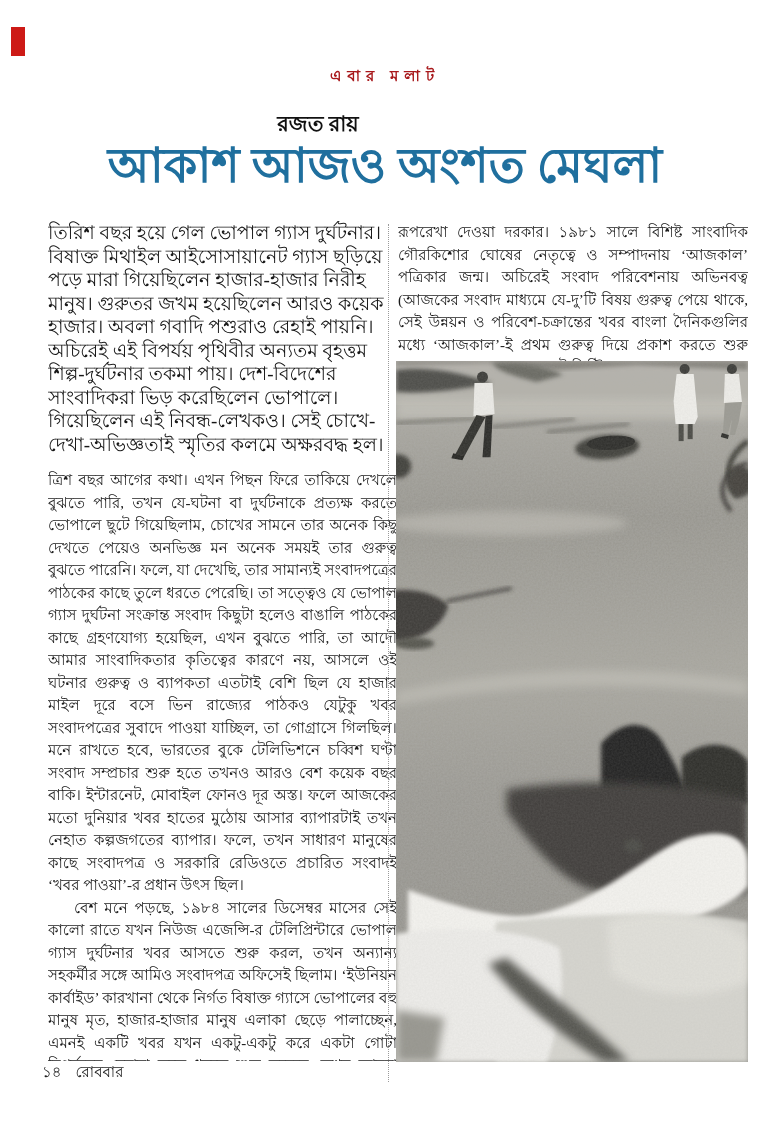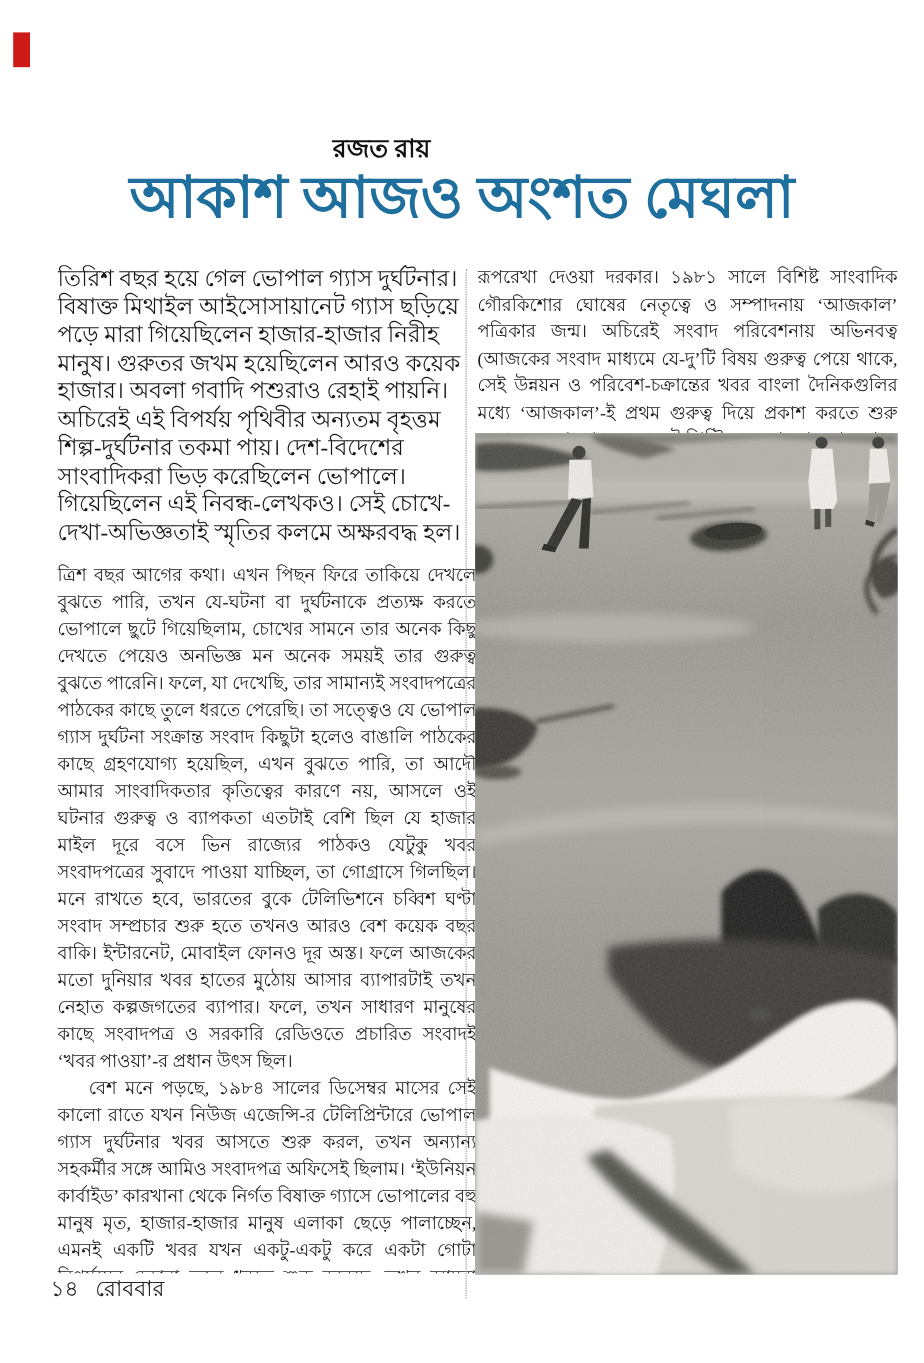--- a/index.html
+++ b/index.html
@@ -47,31 +47,32 @@
   .col-right-text{
     position:absolute; left:398px; top:221px; width:350px; height:140px;
     overflow:hidden;
   }
   .photo{
     position:absolute; left:396px; top:361px; width:352px; height:701px;
     background:#9a988f;
   }
   .photo svg{display:block;}
   .footer{
-    position:absolute; left:42px; top:1060px; font-size:18px; color:#222;
+    position:absolute; left:42px; top:1060px; font-size:15px; color:#222;
   }
   .footer .mag{ margin-left:14px; }
 </style>
 </head>
 <body>
 
 <div class="page">
 
   <div class="corner-mark"></div>
 
+  <div class="kicker">এবার মলাট</div>
 
   <div class="author">রজত রায়</div>
 
   <div class="title">আকাশ আজও অংশত মেঘলা</div>
 
   <div class="col-left">
     <p class="lead">তিরিশ বছর হয়ে গেল ভোপাল গ্যাস দুর্ঘটনার। বিষাক্ত মিথাইল আইসোসায়ানেট গ্যাস ছড়িয়ে পড়ে মারা গিয়েছিলেন হাজার-হাজার নিরীহ মানুষ। গুরুতর জখম হয়েছিলেন আরও কয়েক হাজার। অবলা গবাদি পশুরাও রেহাই পায়নি। অচিরেই এই বিপর্যয় পৃথিবীর অন্যতম বৃহত্তম শিল্প-দুর্ঘটনার তকমা পায়। দেশ-বিদেশের সাংবাদিকরা ভিড় করেছিলেন ভোপালে। গিয়েছিলেন এই নিবন্ধ-লেখকও। সেই চোখে-দেখা-অভিজ্ঞতাই স্মৃতির কলমে অক্ষরবদ্ধ হল।</p>
     <div class="body-text">
       <p>ত্রিশ বছর আগের কথা। এখন পিছন ফিরে তাকিয়ে দেখলে বুঝতে পারি, তখন যে-ঘটনা বা দুর্ঘটনাকে প্রত্যক্ষ করতে ভোপালে ছুটে গিয়েছিলাম, চোখের সামনে তার অনেক কিছু দেখতে পেয়েও অনভিজ্ঞ মন অনেক সময়ই তার গুরুত্ব বুঝতে পারেনি। ফলে, যা দেখেছি, তার সামান্যই সংবাদপত্রের পাঠকের কাছে তুলে ধরতে পেরেছি। তা সত্ত্বেও যে ভোপাল গ্যাস দুর্ঘটনা সংক্রান্ত সংবাদ কিছুটা হলেও বাঙালি পাঠকের কাছে গ্রহণযোগ্য হয়েছিল, এখন বুঝতে পারি, তা আদৌ আমার সাংবাদিকতার কৃতিত্বের কারণে নয়, আসলে ওই ঘটনার গুরুত্ব ও ব্যাপকতা এতটাই বেশি ছিল যে হাজার মাইল দূরে বসে ভিন রাজ্যের পাঠকও যেটুকু খবর সংবাদপত্রের সুবাদে পাওয়া যাচ্ছিল, তা গোগ্রাসে গিলছিল। মনে রাখতে হবে, ভারতের বুকে টেলিভিশনে চব্বিশ ঘণ্টা সংবাদ সম্প্রচার শুরু হতে তখনও আরও বেশ কয়েক বছর বাকি। ইন্টারনেট, মোবাইল ফোনও দূর অস্ত। ফলে আজকের মতো দুনিয়ার খবর হাতের মুঠোয় আসার ব্যাপারটাই তখন নেহাত কল্পজগতের ব্যাপার। ফলে, তখন সাধারণ মানুষের কাছে সংবাদপত্র ও সরকারি রেডিওতে প্রচারিত সংবাদই ‘খবর পাওয়া’-র প্রধান উৎস ছিল।</p>
       <p class="indent">বেশ মনে পড়ছে, ১৯৮৪ সালের ডিসেম্বর মাসের সেই কালো রাতে যখন নিউজ এজেন্সি-র টেলিপ্রিন্টারে ভোপাল গ্যাস দুর্ঘটনার খবর আসতে শুরু করল, তখন অন্যান্য সহকর্মীর সঙ্গে আমিও সংবাদপত্র অফিসেই ছিলাম। ‘ইউনিয়ন কার্বাইড’ কারখানা থেকে নির্গত বিষাক্ত গ্যাসে ভোপালের বহু মানুষ মৃত, হাজার-হাজার মানুষ এলাকা ছেড়ে পালাচ্ছেন, এমনই একটি খবর যখন একটু-একটু করে একটা গোটা বিপর্যয়ের চেহারা তুলে ধরতে শুরু করেছে, তখন আমরা কয়েকজন নিজেদের চেয়ার ছেড়ে সংবাদ সংস্থার টেলিপ্রিন্টার ঘিরে দাঁড়িয়ে। ঠিক মনে পড়ছে না, সেই রাতেই, না কি পরের দিন, সংবাদ সংস্থার সুবাদে জানা হয়ে যায় যে ভোপাল গ্যাস-কাণ্ডই সম্ভবত বিশ্বের বৃহত্তম শিল্প-দুর্ঘটনার স্বীকৃতি পেতে চলেছে। তখনই ঠিক হল, এত বড় ঘটনা ‘কভার’ করতে শুধু সংবাদ সংস্থার পাঠানো খবরের ওপর নির্ভর করা ঠিক হবে না, আমাদের নিজস্ব সংবাদদাতাও সেখানে পাঠাতে হবে। আর এটাও ঠিক হয়ে গেল যে, ভোপালে আমাদের সংবাদপত্র থেকে আমাকেই পাঠানো হবে।</p>

